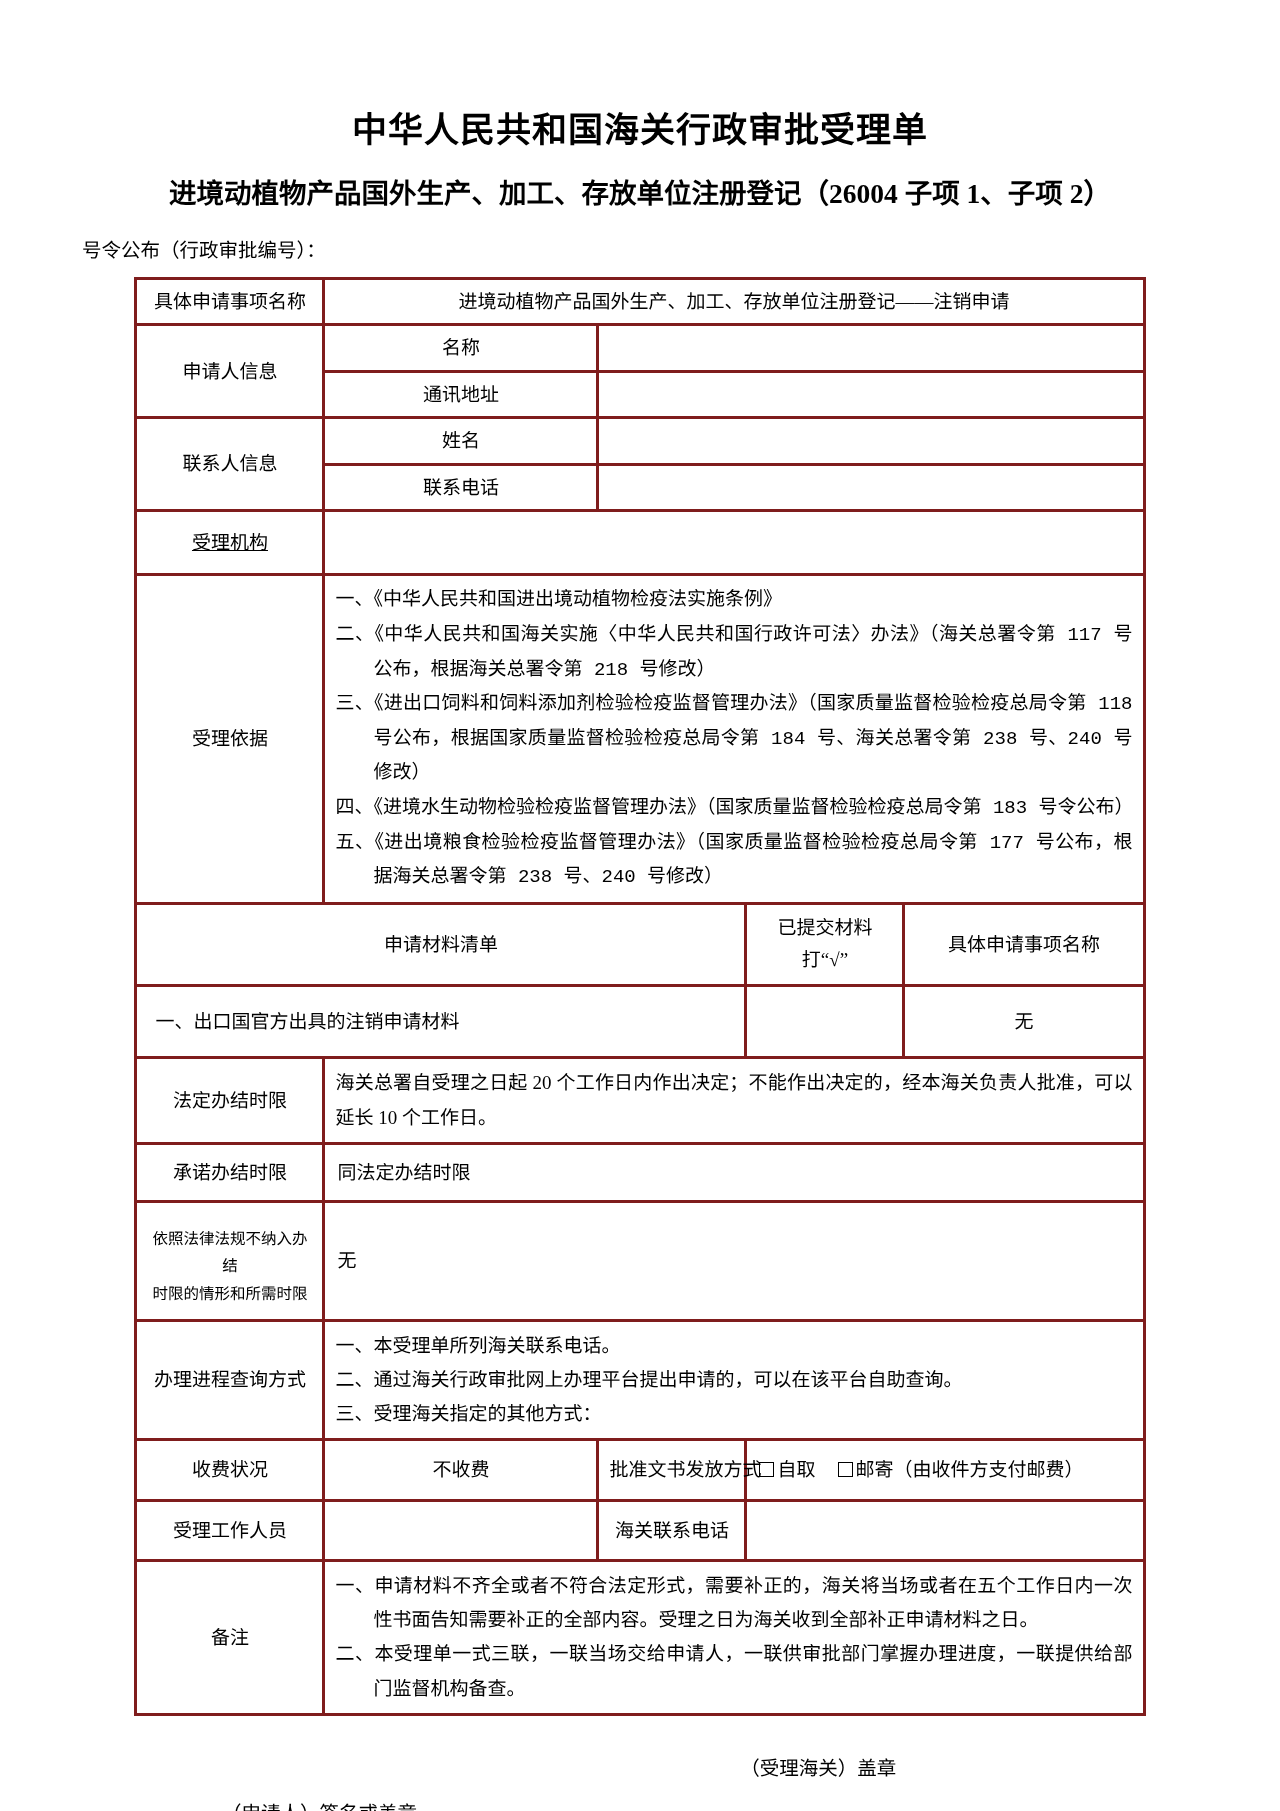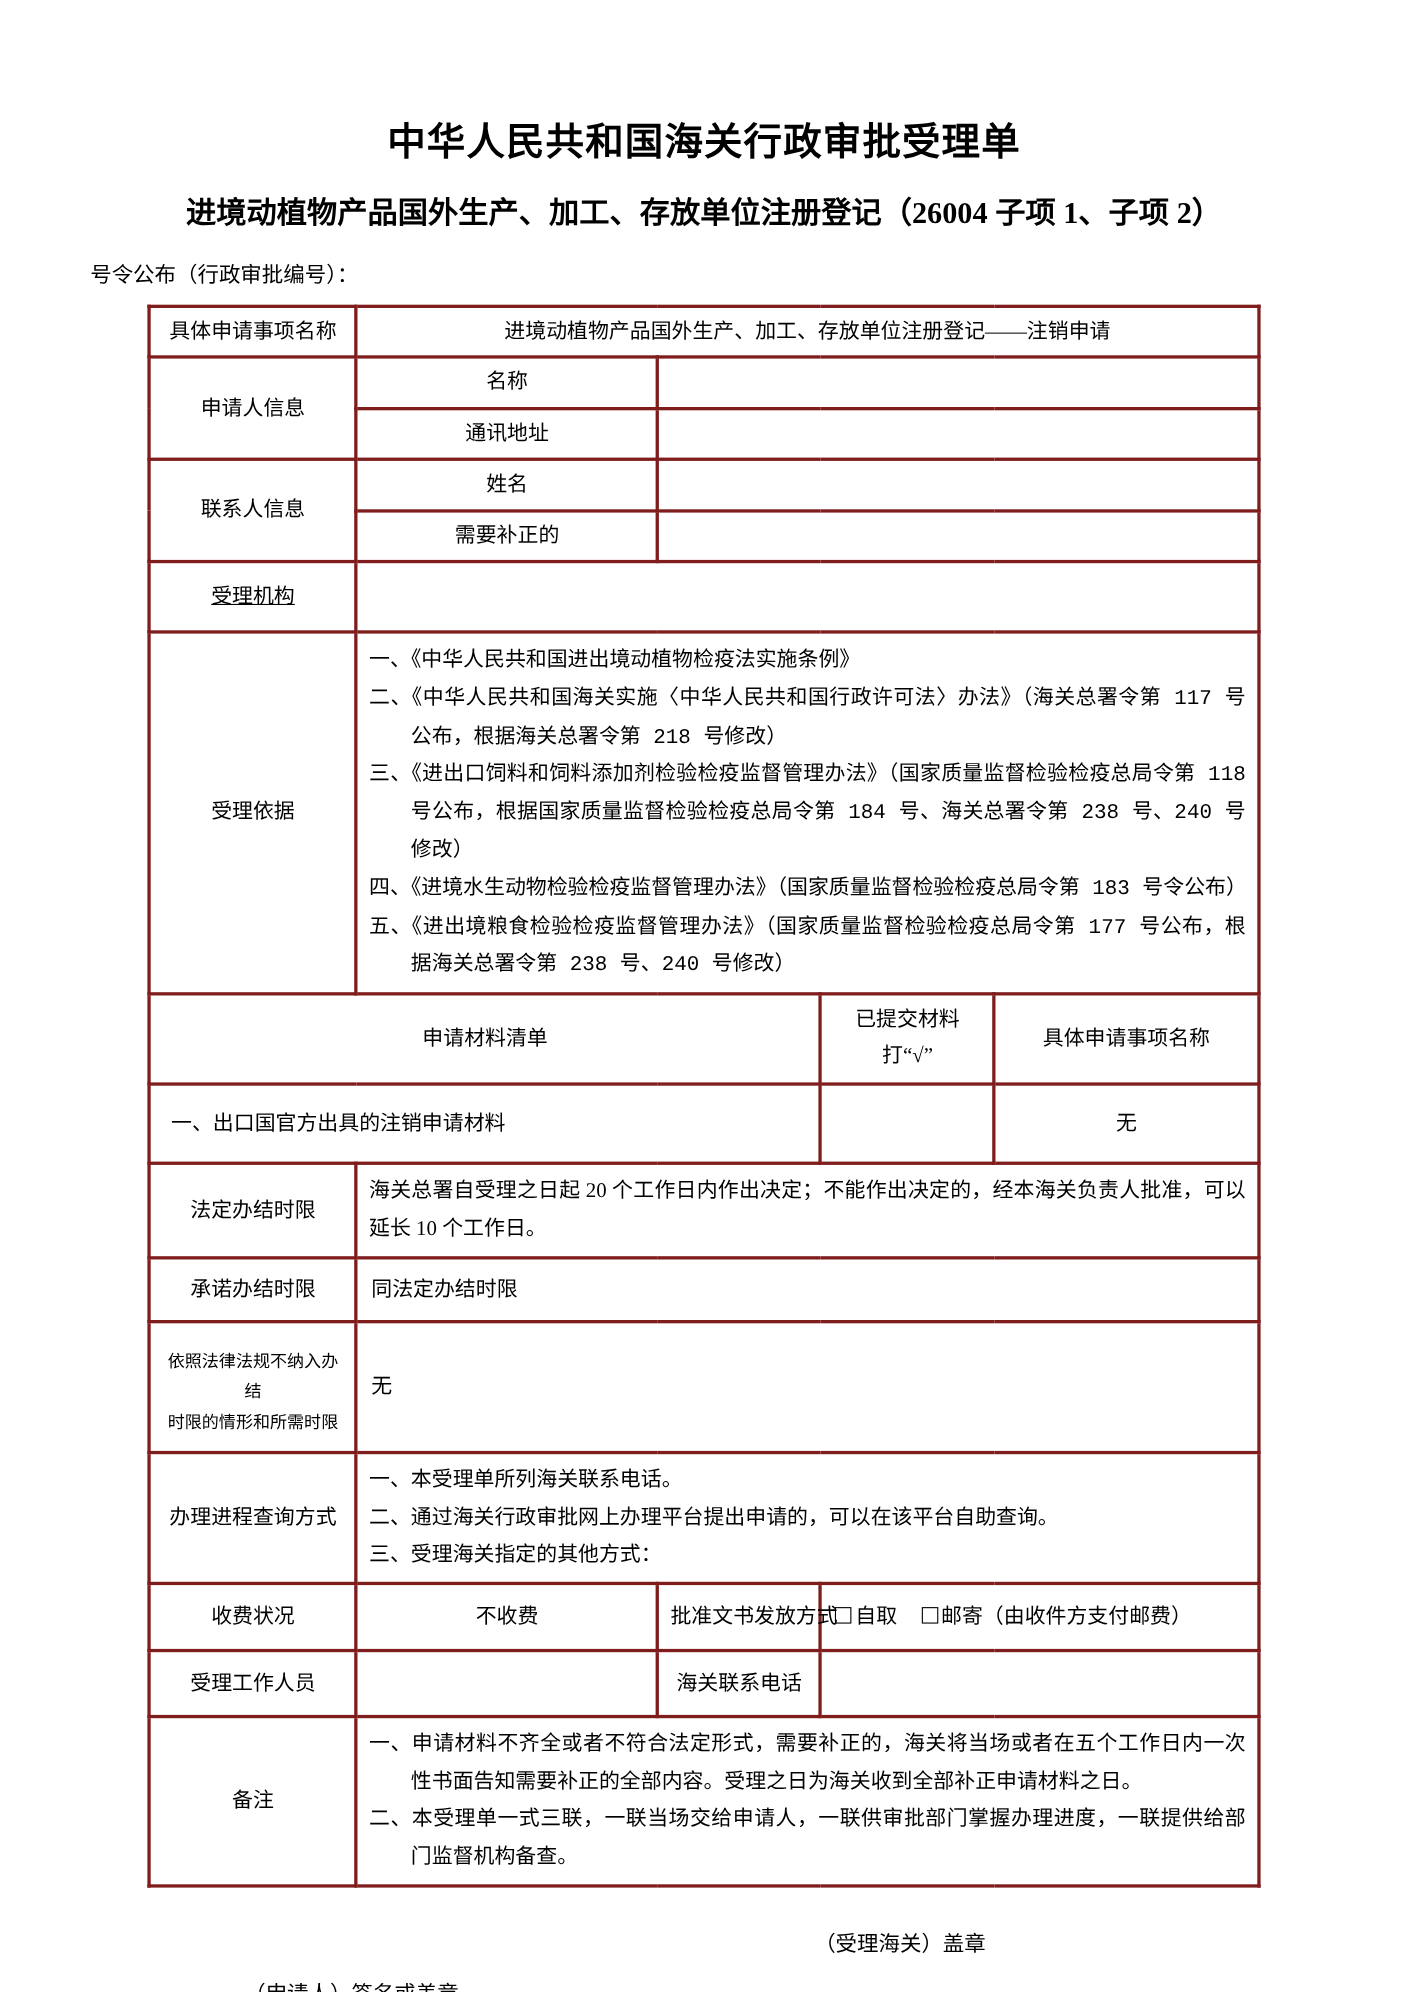--- a/index.html
+++ b/index.html
@@ -171,21 +171,21 @@
         <td class="ctr">通讯地址</td>
         <td class="blank" colspan="3">&nbsp;</td>
       </tr>
 
       <tr>
         <td class="lbl" rowspan="2">联系人信息</td>
         <td class="ctr">姓名</td>
         <td class="blank" colspan="3">&nbsp;</td>
       </tr>
       <tr>
-        <td class="ctr">需要补正的</td>
+        <td class="ctr">联系电话</td>
         <td class="blank" colspan="3">&nbsp;</td>
       </tr>
 
       <tr>
         <td class="lbl" style="padding-top:16px;padding-bottom:16px;text-decoration:underline;">受理机构</td>
         <td class="blank" colspan="4">&nbsp;</td>
       </tr>
 
       <tr>
         <td class="lbl">受理依据</td>

